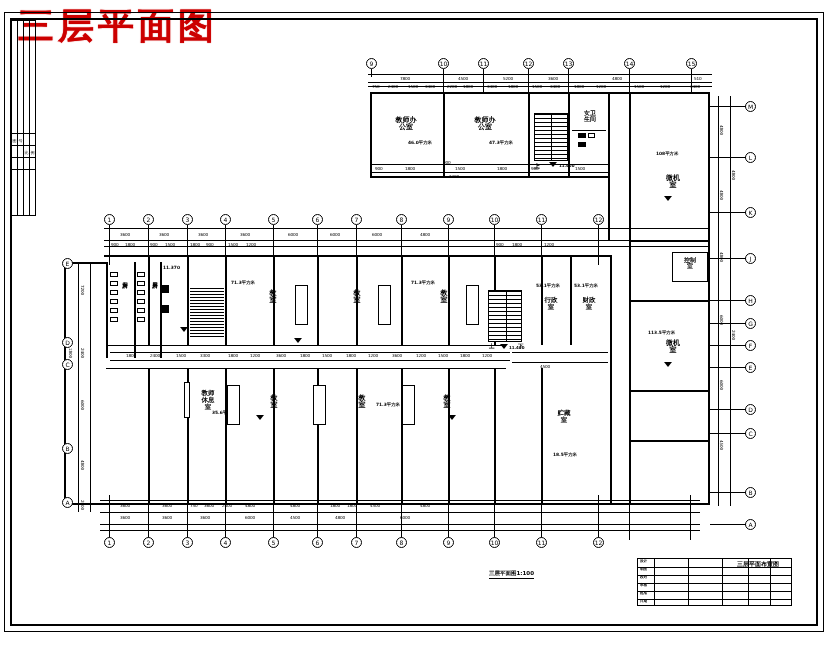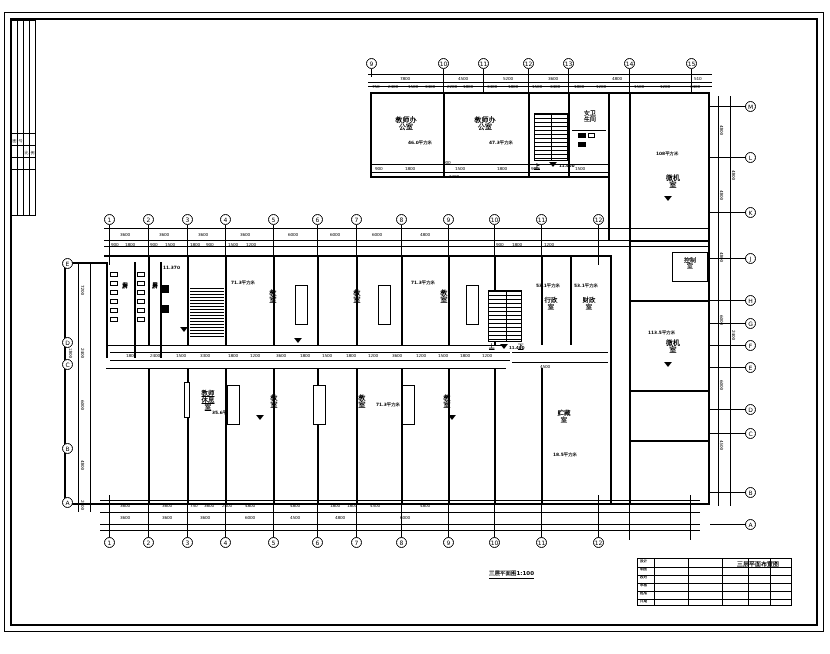--- a/index.html
+++ b/index.html
@@ -6,21 +6,21 @@
   body{width:830px;height:654px;overflow:hidden;
        font-family:"DejaVu Sans","Liberation Sans",sans-serif;}
   #stage{position:relative;width:830px;height:654px;background:#ffffff;}
 
   
   .ln{position:absolute;background:#000;}
   .hl{height:1px;}
   .vl{width:1px;}
   .box{position:absolute;border:1px solid #000;box-sizing:border-box;}
   .thick{background:#000;}
-  .txt{position:absolute;color:#000;white-space:nowrap;line-height:1;text-decoration:underline;}
+  .txt{position:absolute;color:#000;white-space:nowrap;line-height:1;}
   .cjk{font-family:"DejaVu Sans","Liberation Sans",sans-serif;font-weight:bold;}
 
   
   #frame-outer{position:absolute;left:4px;top:12px;width:820px;height:620px;
                border:1px solid #000;box-sizing:border-box;}
   #frame-inner{position:absolute;left:10px;top:18px;width:808px;height:608px;
                border:2px solid #000;box-sizing:border-box;}
 
   
   #sheet-title{position:absolute;left:18px;top:2px;font-size:36px;color:#cc0000;
@@ -83,20 +83,21 @@
   .fixs{position:absolute;border:1px solid #000;box-sizing:border-box;background:#000;}
 
   
   .door{position:absolute;border:1px solid #000;box-sizing:border-box;background:#fff;}
 </style>
 </head>
 <body>
 
 <div id="stage">
 
+  <div id="sheet-title" class="cjk">三层平面图</div>
 
   <div id="frame-outer"></div>
   <div id="frame-inner"></div>
 
   <div id="left-strip">
     <div class="c" style="left:6px"></div>
     <div class="c" style="left:12px"></div>
     <div class="c" style="left:18px"></div>
     <div class="r" style="top:112px"></div>
     <div class="r" style="top:124px"></div>

